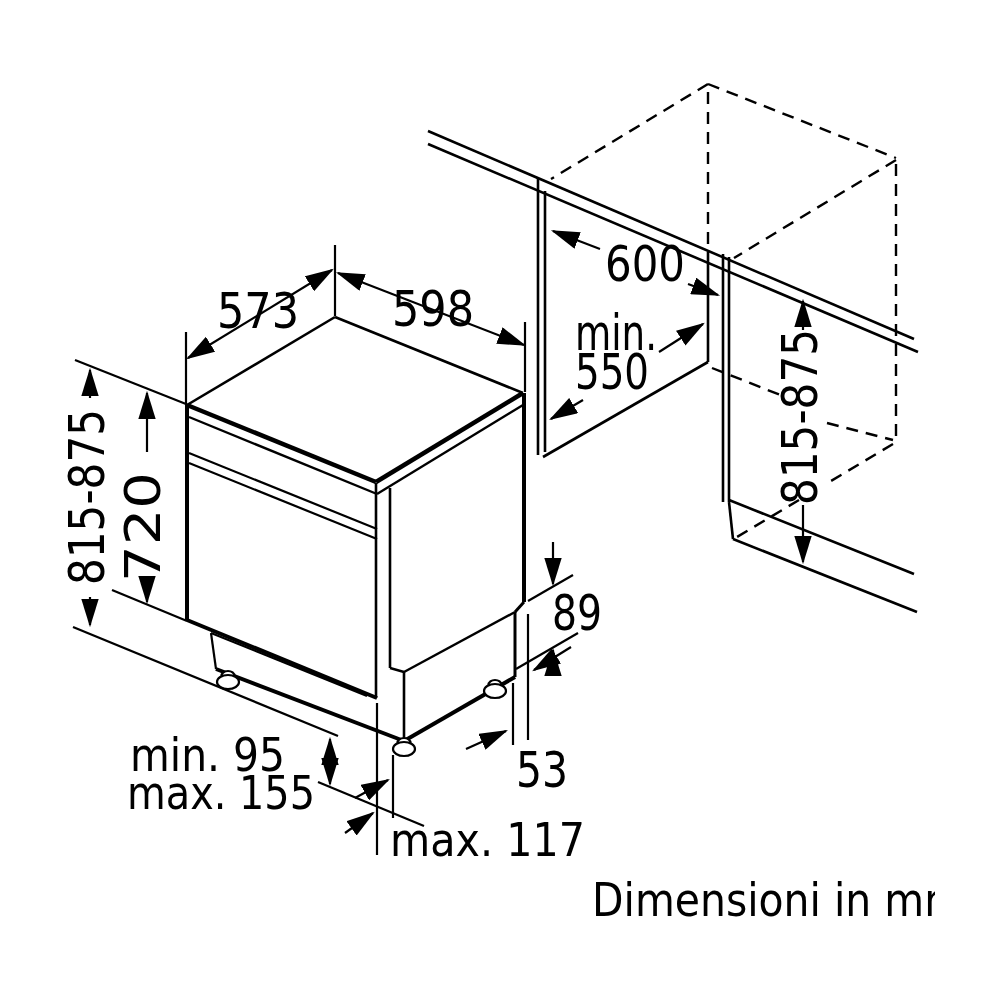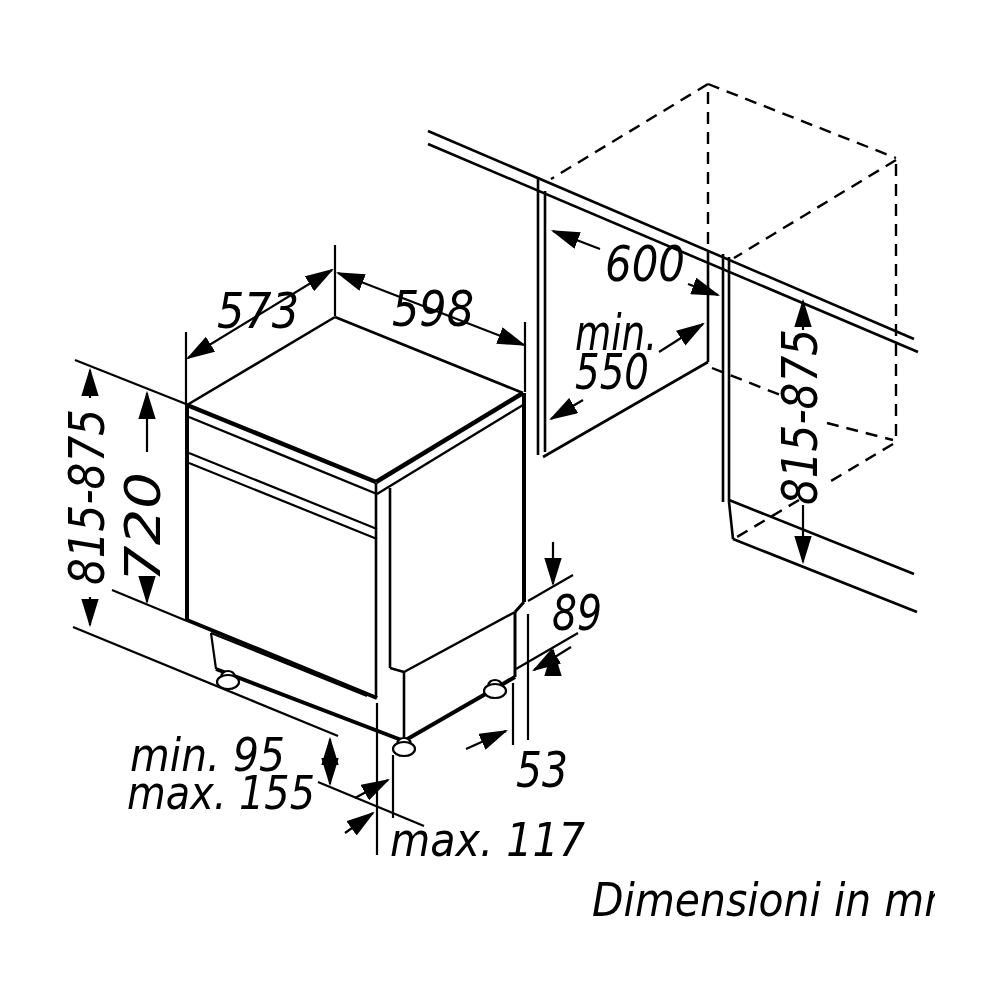--- a/index.html
+++ b/index.html
@@ -1,16 +1,16 @@
 <!DOCTYPE html>
 <html><head>
 <meta charset="utf-8">
 <style>
   html,body{margin:0;padding:0;background:#ffffff;}
-  .stage{position:relative;width:1000px;height:1000px;background:#fff;overflow:hidden;font-style:italic;}
+  .stage{position:relative;width:1000px;height:1000px;background:#fff;overflow:hidden;}
   svg{position:absolute;left:0;top:0;}
   text{font-family:"DejaVu Sans","Liberation Sans",sans-serif;fill:#000;}
   .dim{font-size:50px;}
   .small{font-size:46px;}
   .ln{stroke:#000;fill:none;}
   .w22{stroke-width:2.2px;}
   .w24{stroke-width:2.4px;}
   .w26{stroke-width:2.6px;}
   .w30{stroke-width:3px;}
   .w40{stroke-width:4px;}

